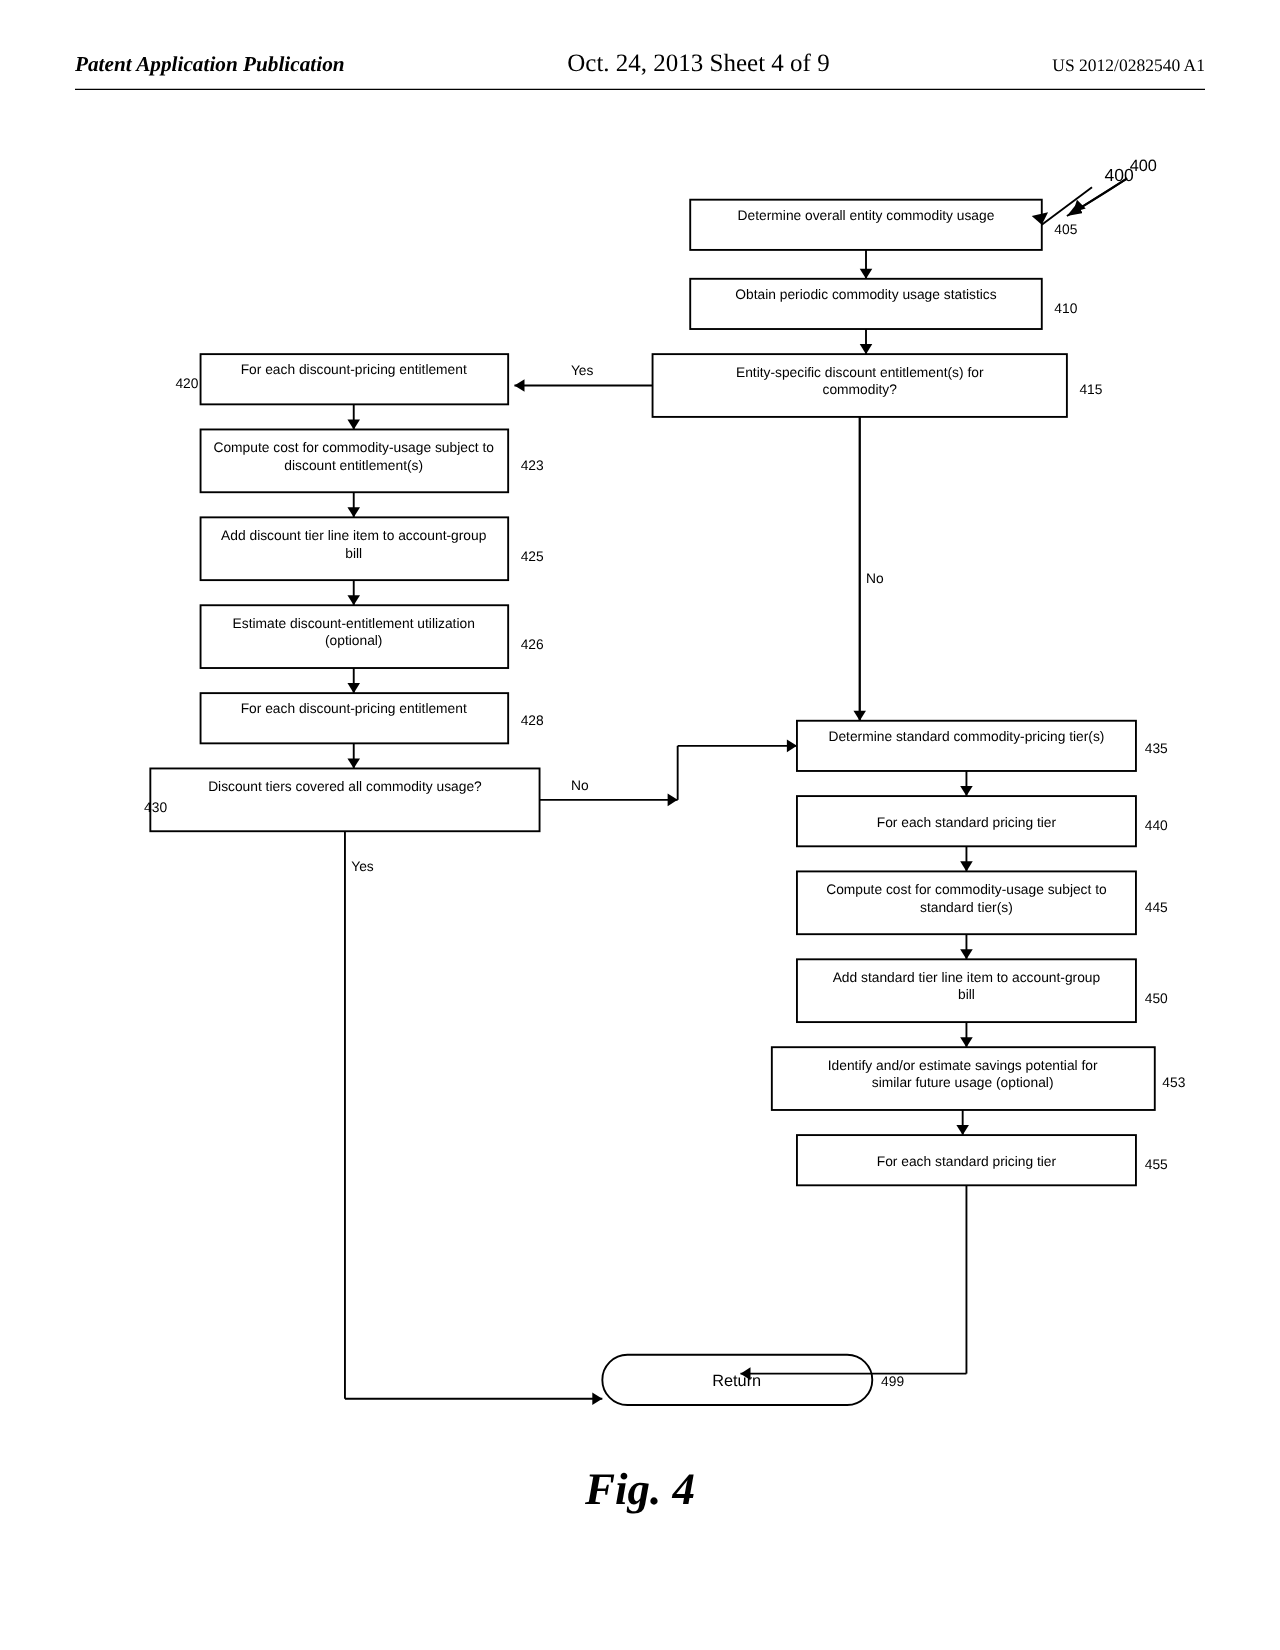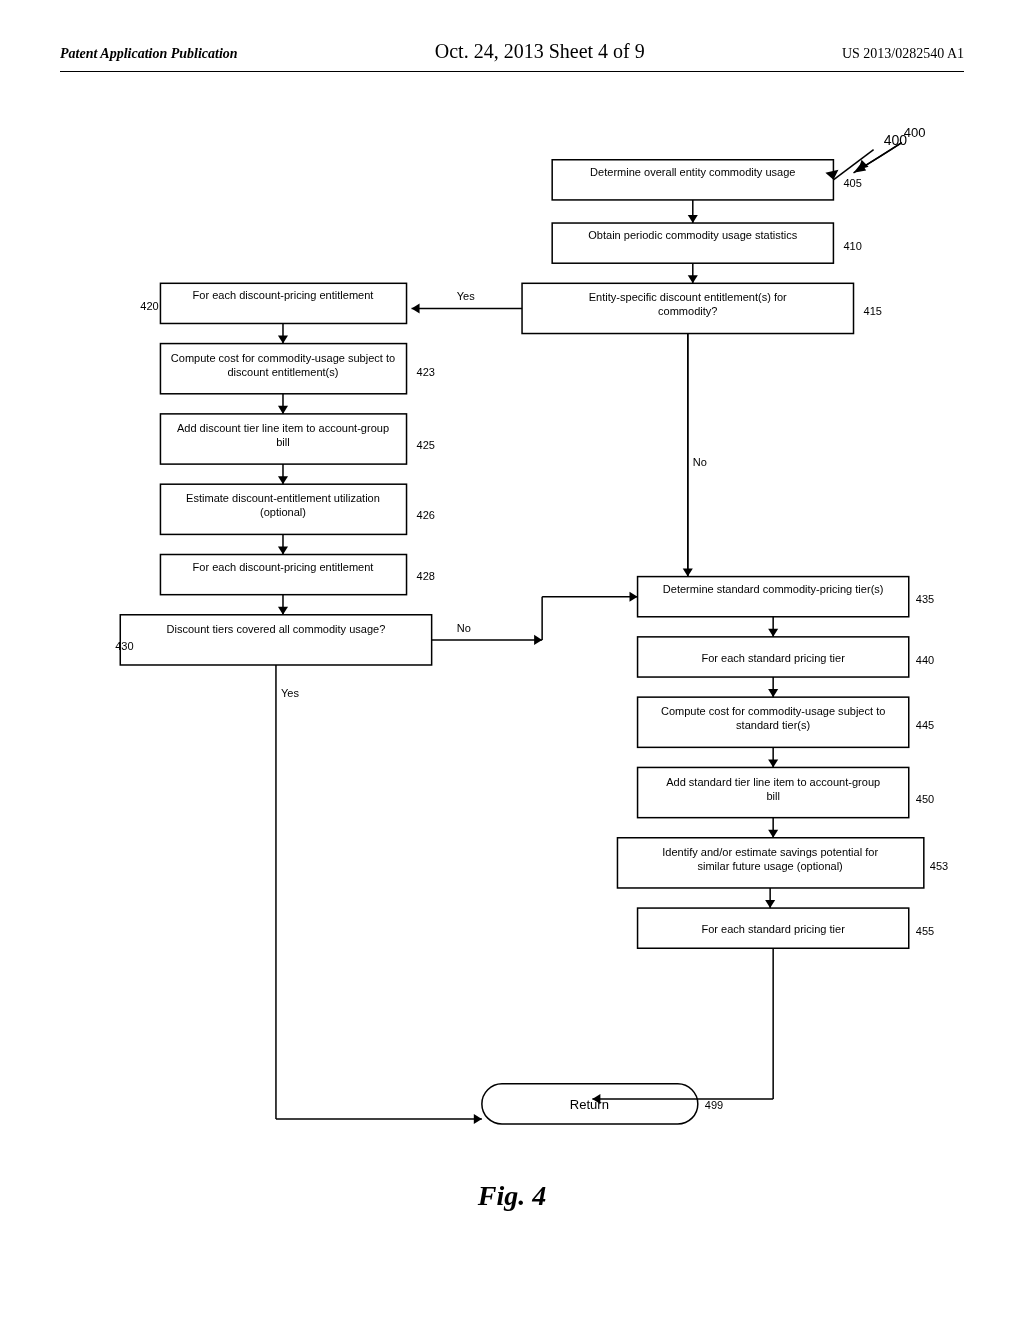--- a/index.html
+++ b/index.html
@@ -20,21 +20,21 @@
     }
     .header {
       display: flex;
       justify-content: space-between;
       align-items: baseline;
       border-bottom: 1px solid #000;
       padding-bottom: 8px;
       margin-bottom: 20px;
     }
     .header-left {
-      font-size: 14px;
+      font-size: 17px;
       font-weight: bold;
       font-style: italic;
       font-family: 'Times New Roman', serif;
     }
     .header-center {
       font-size: 20px;
       font-family: 'Times New Roman', serif;
     }
     .header-right {
       font-size: 14px;
@@ -50,34 +50,34 @@
       top: 0;
       left: 0;
       width: 100%;
       height: 100%;
     }
     .fig-label {
       position: absolute;
       bottom: 30px;
       left: 50%;
       transform: translateX(-50%);
-      font-size: 28px;
+      font-size: 36px;
       font-family: 'Times New Roman', serif;
       font-style: italic;
       font-weight: bold;
     }
   </style>
 </head>
 <body>
 
 <div class="page">
   <div class="header">
     <span class="header-left">Patent Application Publication</span>
     <span class="header-center">Oct. 24, 2013   Sheet 4 of 9</span>
-    <span class="header-right">US 2013/0282540 A1</span>
+    <span class="header-right">US 2012/0282540 A1</span>
   </div>
 
   <div class="diagram-area">
     <svg viewBox="0 0 900 1100" xmlns="http://www.w3.org/2000/svg">
 
       <text x="820" y="30" font-size="14" font-family="Arial">400</text>
       <path d="M810,35 Q790,50 770,65" stroke="#000" fill="none" stroke-width="1.5"></path>
       <polygon points="770,65 775,55 762,58" fill="#000"></polygon>
 
       <rect x="490" y="45" width="280" height="40" fill="none" stroke="#000" stroke-width="1.5"></rect>

